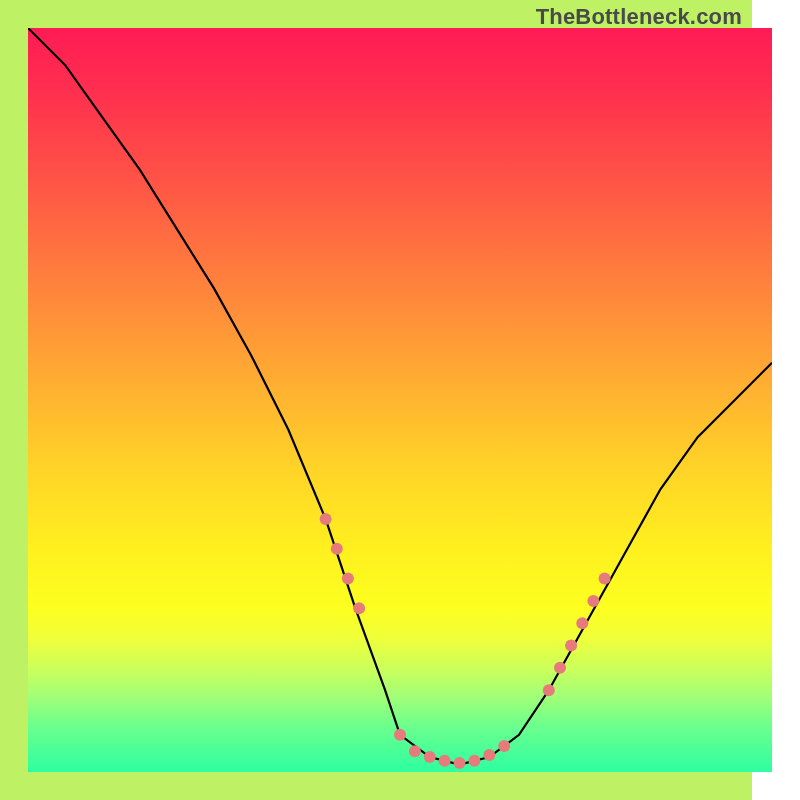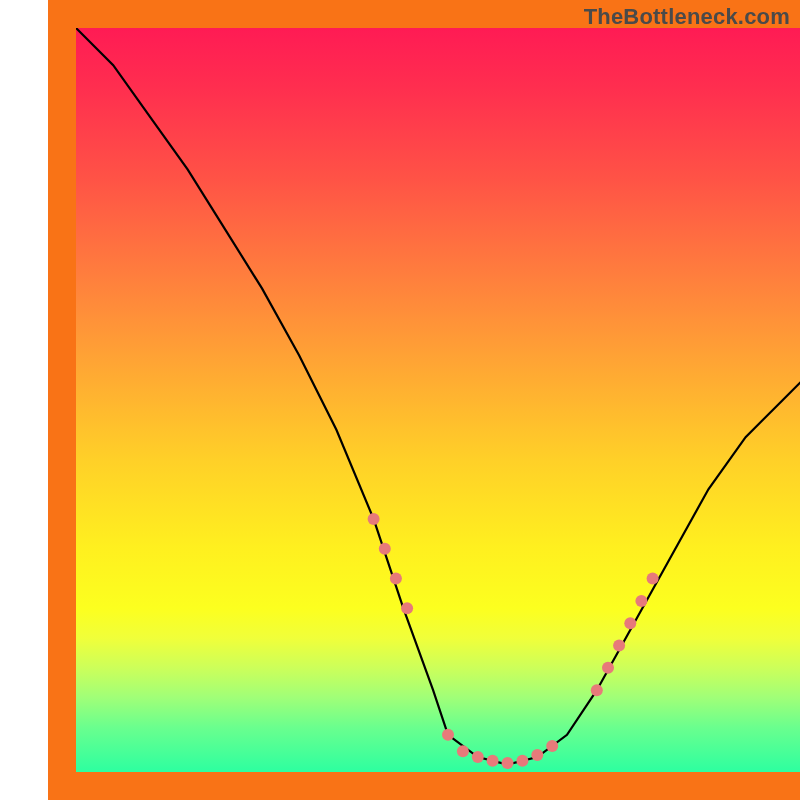--- a/index.html
+++ b/index.html
@@ -7,22 +7,21 @@
     padding: 0;
     width: 800px;
     height: 800px;
     overflow: hidden;
     font-family: Arial, Helvetica, sans-serif;
   }
   .chart-container {
     position: relative;
     width: 752px;
     height: 800px;
-    background: #f97316;
-    margin-left: 48px;
+    background: #bef264;
   }
   .watermark {
     position: absolute;
     top: 4px;
     right: 10px;
     color: #4a4a4a;
     font-size: 22px;
     font-weight: bold;
     letter-spacing: 0.2px;
     z-index: 4;

